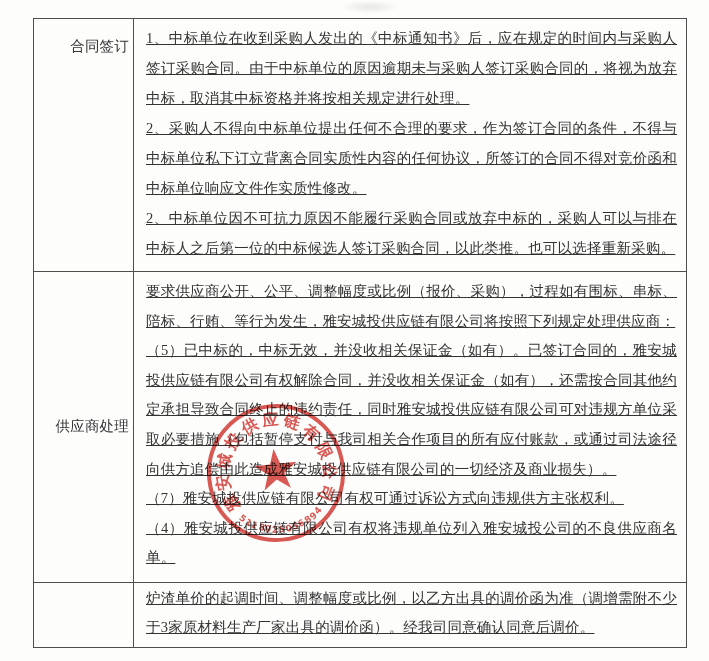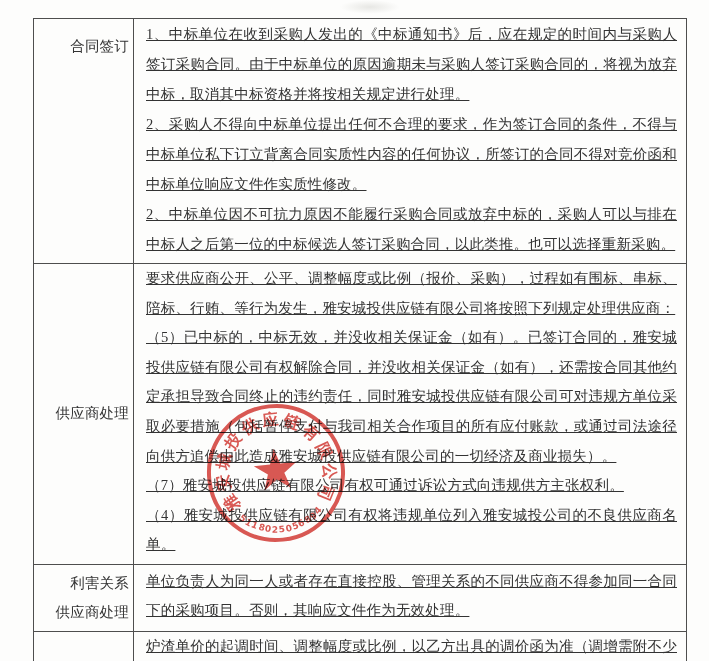--- a/index.html
+++ b/index.html
@@ -99,29 +99,20 @@
         </td>
         <td class="content-cell lh-r2">
           <p>要求供应商公开、公平、调整幅度或比例（报价、采购），过程如有围标、串标、陪标、行贿、等行为发生，雅安城投供应链有限公司将按照下列规定处理供应商：</p>
           <p>（5）已中标的，中标无效，并没收相关保证金（如有）。已签订合同的，雅安城投供应链有限公司有权解除合同，并没收相关保证金（如有），还需按合同其他约定承担导致合同终止的违约责任，同时雅安城投供应链有限公司可对违规方单位采取必要措施（包括暂停支付与我司相关合作项目的所有应付账款，或通过司法途径向供方追偿由此造成雅安城投供应链有限公司的一切经济及商业损失）。</p>
           <p>（7）雅安城投供应链有限公司有权可通过诉讼方式向违规供方主张权利。</p>
           <p>（4）雅安城投供应链有限公司有权将违规单位列入雅安城投公司的不良供应商名单。</p>
         </td>
       </tr>
       <tr>
         <td class="label-cell">
-          <div>利害关系</div>
-          <div>供应商处理</div>
-        </td>
-        <td class="content-cell lh-sm">
-          <p>单位负责人为同一人或者存在直接控股、管理关系的不同供应商不得参加同一合同下的采购项目。否则，其响应文件作为无效处理。</p>
-        </td>
-      </tr>
-      <tr>
-        <td class="label-cell">
           
         </td>
         <td class="content-cell lh-sm">
           <p>炉渣单价的起调时间、调整幅度或比例，以乙方出具的调价函为准（调增需附不少于3家原材料生产厂家出具的调价函）。经我司同意确认同意后调价。</p>
         </td>
       </tr>
     </tbody>
   </table>
 
   <div class="stamp" style="color: rgb(213, 66, 60);">

